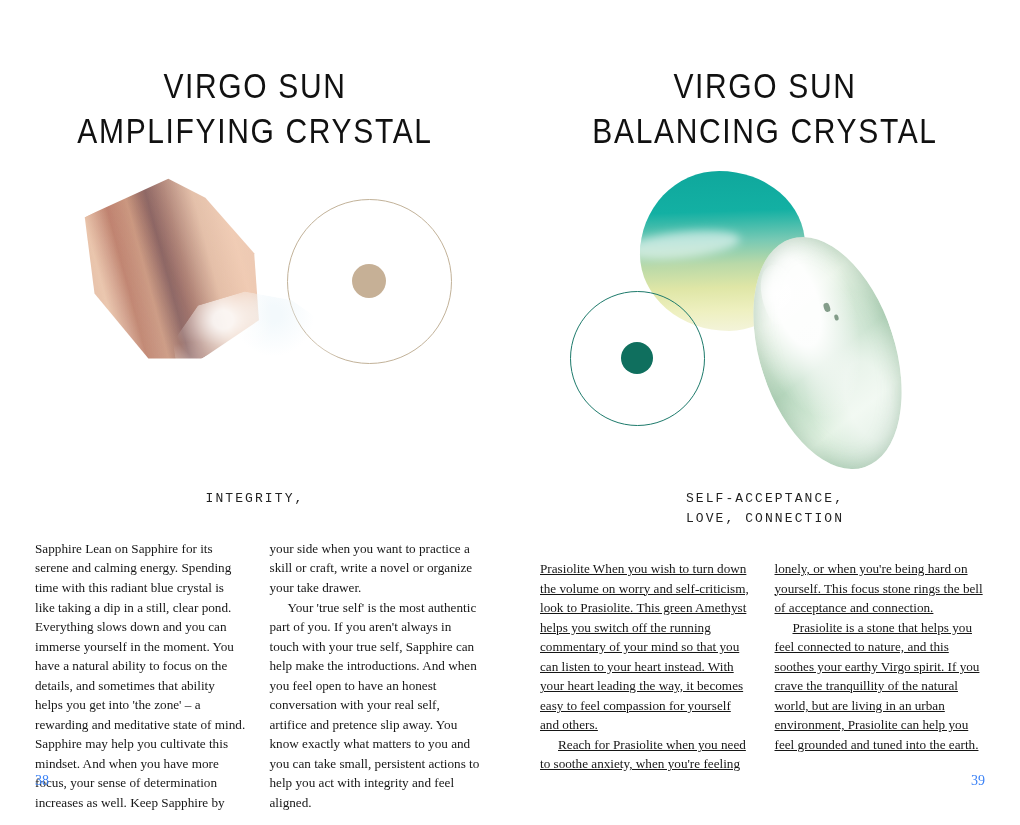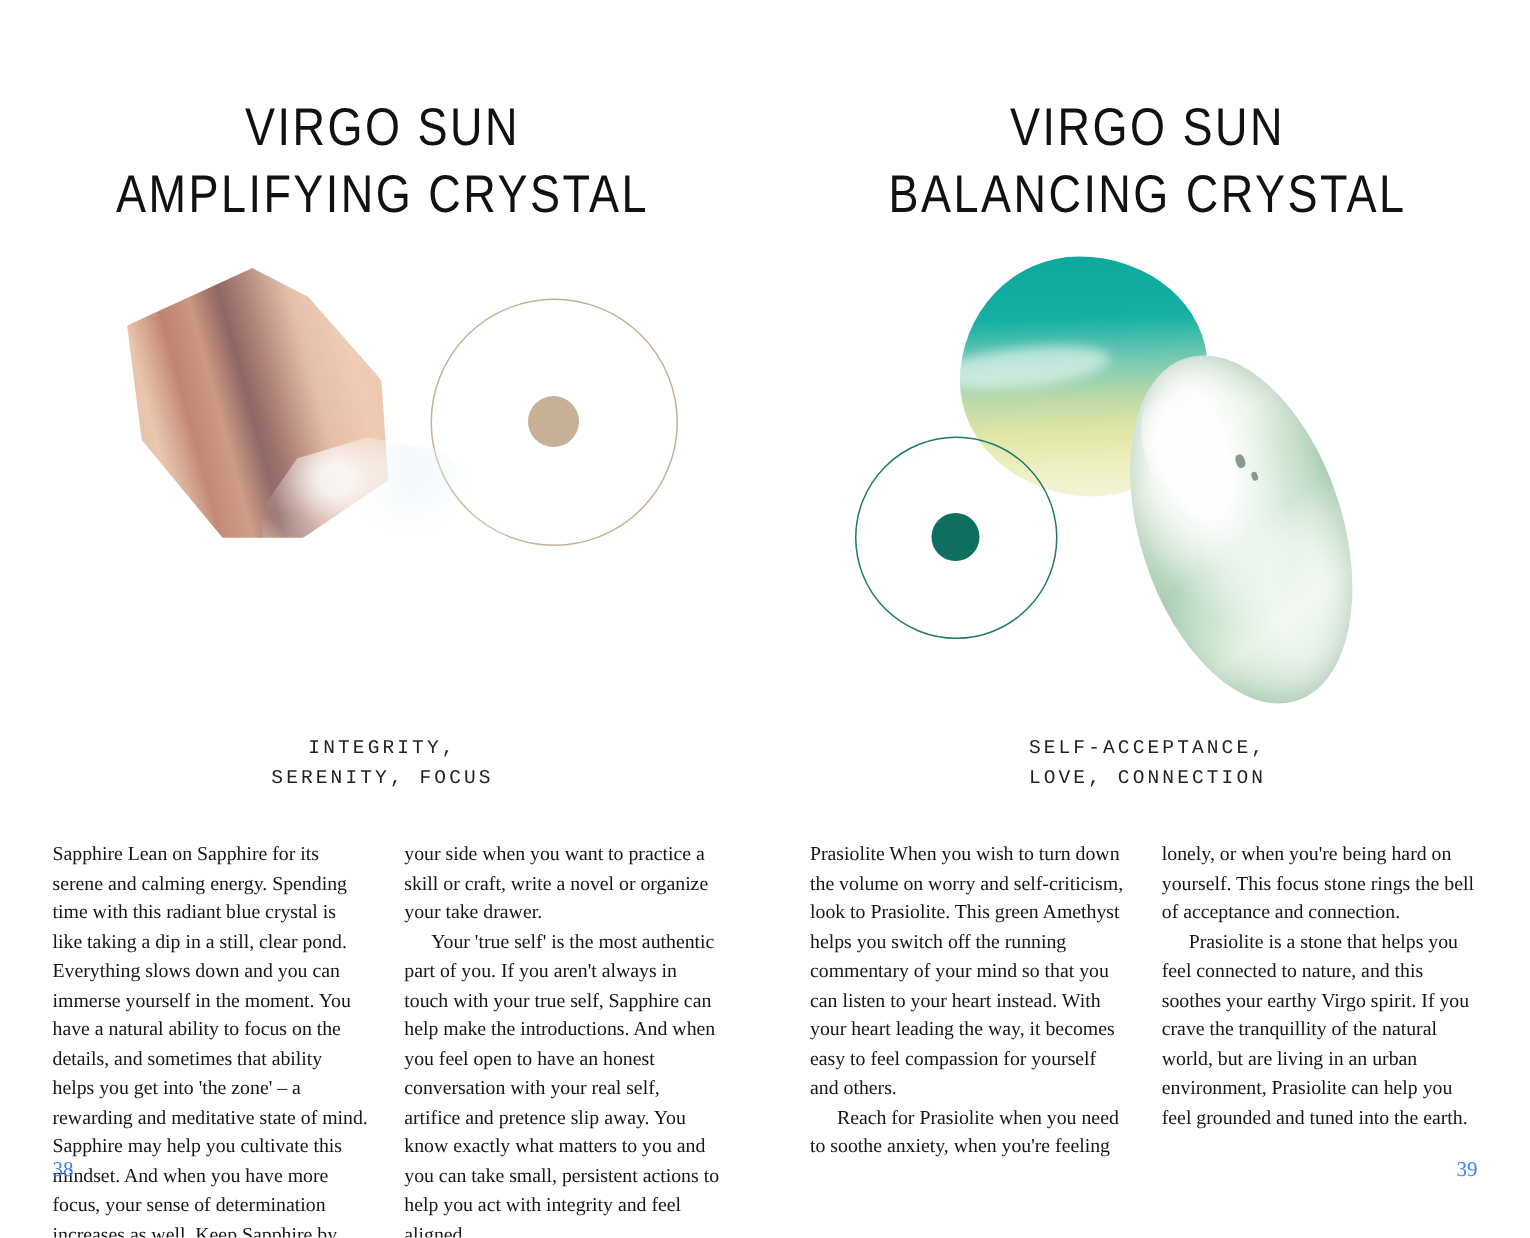--- a/index.html
+++ b/index.html
@@ -206,21 +206,21 @@
     font-size: 13.2px;
     line-height: 1.48;
     text-align: left;
     color: #161616;
   }
   .col { width: 50%; }
   .col p { margin: 0; }
   .col p.indent { text-indent: 18px; }
 
   .page-left .columns { padding: 0 30px 0 35px; }
-  .page-right .columns { padding: 0 35px 0 30px; }
+  .page-right .columns { padding: 0 35px 0 30px; text-decoration: underline; }
 
   
   .folio {
     position: absolute;
     bottom: 36px;
     font-family: "Liberation Serif", serif;
     font-size: 14px;
     color: #3b82f6;
   }
   .folio-left { left: 35px; }
@@ -242,21 +242,20 @@
       <div class="sapphire-wrap">
         <div class="circle-outline" style="left:287px; top:38px; width:165px; height:165px; border:1px solid #c2b299;"></div>
         <div class="circle-dot" style="left:352px; top:103px; width:34px; height:34px; background:#c6b096;"></div>
         <div class="shard"></div>
         <div class="sapphire"></div>
       </div>
     </div>
 
     <div class="keywords">
       <span>INTEGRITY,</span>
-      <span class="k2">SERENITY, FOCUS</span>
     </div>
 
     <div class="columns">
       <div class="col">
         <p>Sapphire   Lean on Sapphire for its serene and calming energy. Spending time with this radiant blue crystal is like taking a dip in a still, clear pond. Everything slows down and you can immerse yourself in the moment. You have a natural ability to focus on the details, and sometimes that ability helps you get into 'the zone' – a rewarding and meditative state of mind. Sapphire may help you cultivate this mindset. And when you have more focus, your sense of determination increases as well. Keep Sapphire by</p>
       </div>
       <div class="col">
         <p>your side when you want to practice a skill or craft, write a novel or organize your take drawer.</p>
         <p class="indent">Your 'true self' is the most authentic part of you. If you aren't always in touch with your true self, Sapphire can help make the introductions. And when you feel open to have an honest conversation with your real self, artifice and pretence slip away. You know exactly what matters to you and you can take small, persistent actions to help you act with integrity and feel aligned.</p>
       </div>

